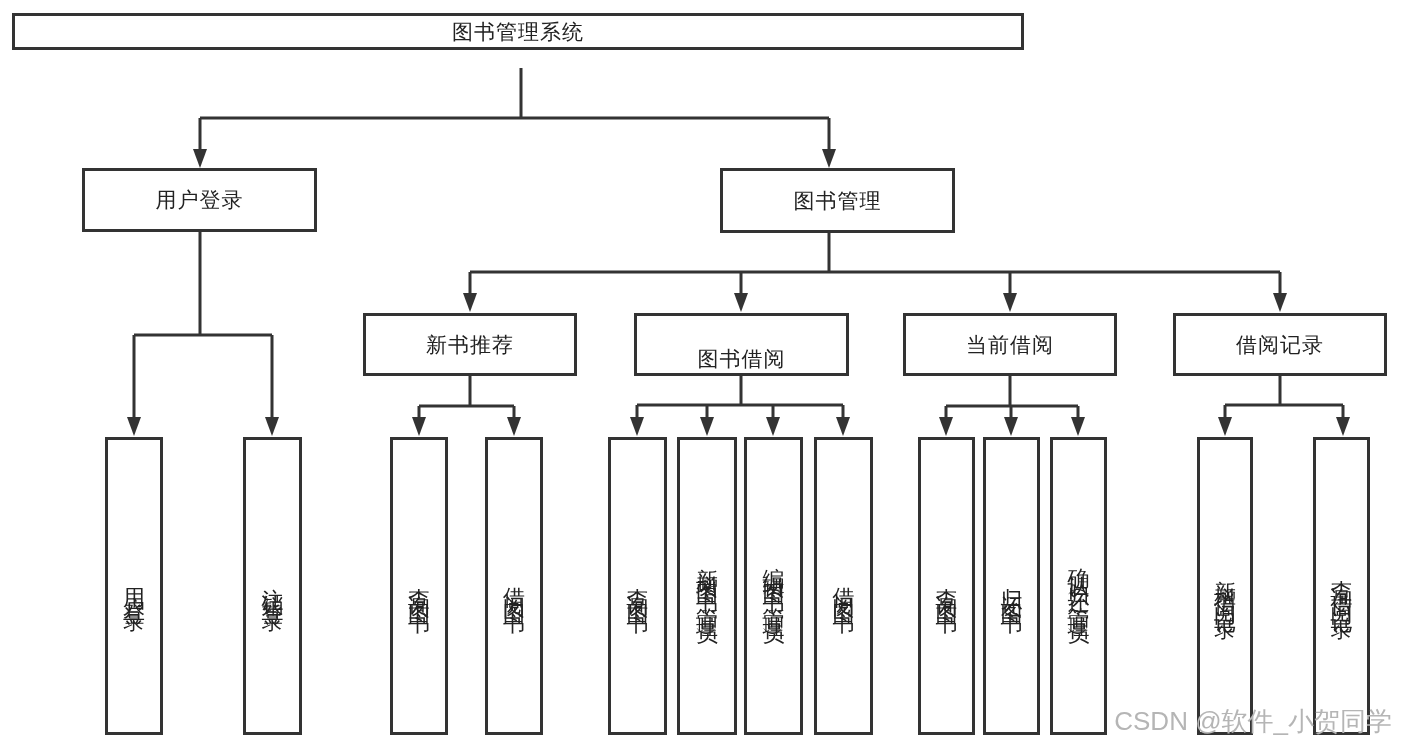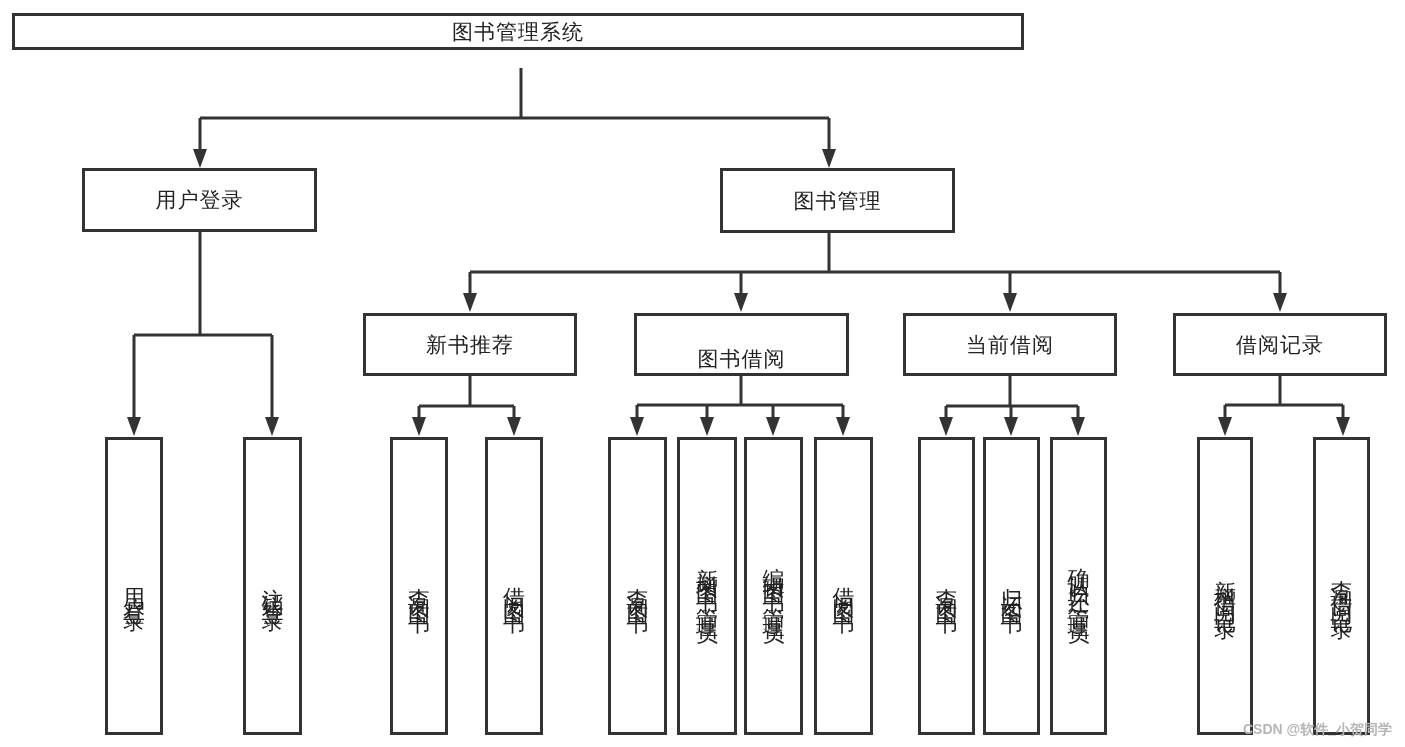--- a/index.html
+++ b/index.html
@@ -33,25 +33,24 @@
     writing-mode:vertical-rl;
     text-orientation:mixed;
     font-size:22px;
     letter-spacing:8px;
     line-height:1;
     white-space:nowrap;
   }
   .watermark{
     position:absolute;
     right:13px;bottom:8px;
-    font-size:14px;
+    font-size:26px;
     color:var(--watermark);
     z-index:5;
     white-space:nowrap;
-    font-weight:bold;
   }
 </style>
 </head>
 <body>
 
 <div class="canvas">
 
   <svg class="connectors" viewBox="0 0 1405 747" xmlns="http://www.w3.org/2000/svg">
     <g>
       <path d="M521,68 V118 M200,118 H829 M200,118 V151 M829,118 V151"></path>

